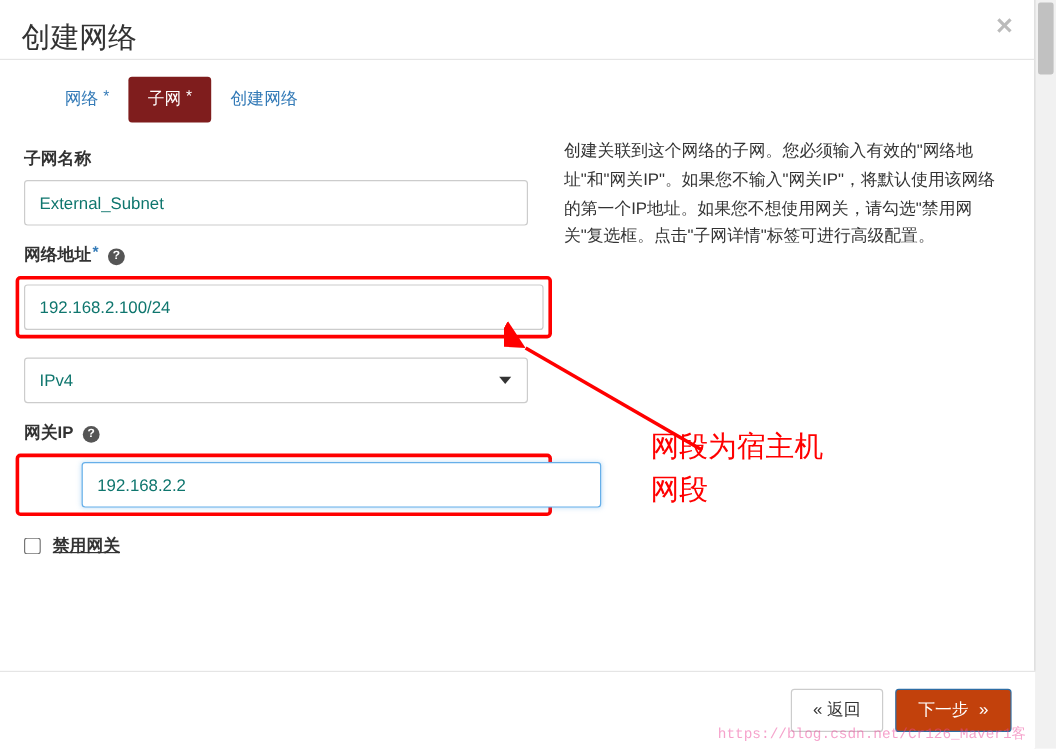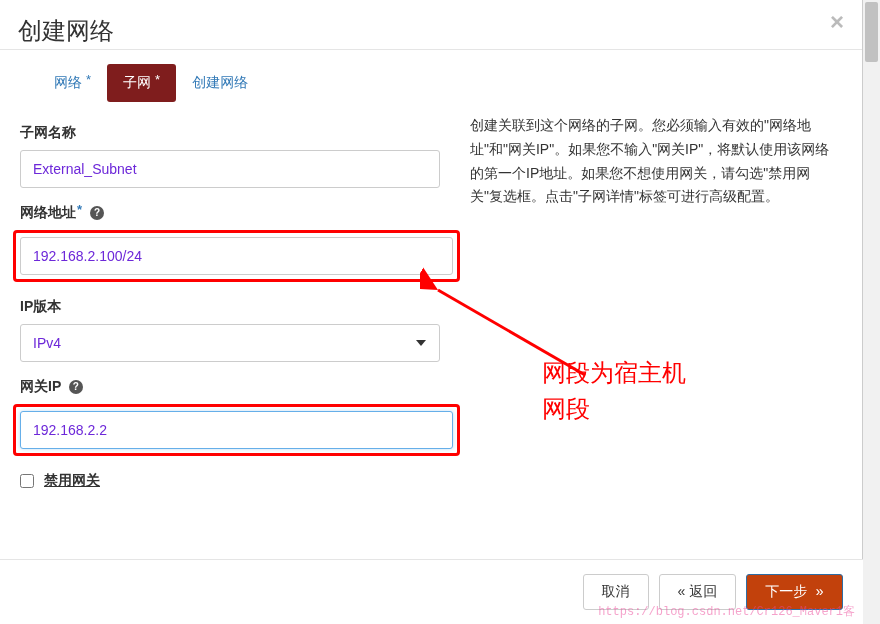--- a/index.html
+++ b/index.html
@@ -105,21 +105,21 @@
     margin-left: 4px;
     vertical-align: 1px;
   }
   .form-control {
     width: 100%;
     height: 38px;
     padding: 6px 12px;
     border: 1px solid #ccc;
     border-radius: 3px;
     font-size: 14px;
-    color: #6d28d9;
+    color: #0f766e;
     background: #fff;
     outline: none;
   }
   .select-wrap {
     position: relative;
   }
   .select-caret {
     position: absolute;
     right: 14px;
     top: 16px;
@@ -261,34 +261,33 @@
         <label class="form-label">
           <span>网络地址</span><span class="req-mark">*</span>
           <span class="help-icon">?</span>
         </label>
         <div class="highlight-red">
           <input class="form-control" type="text" value="192.168.2.100/24" style="">
         </div>
       </div>
 
       <div class="form-group">
-        <label class="form-label">IP版本</label>
         <div class="select-wrap">
           <input class="form-control" type="text" readonly="" value="IPv4" style="">
           <div class="select-caret"></div>
         </div>
       </div>
 
       <div class="form-group">
         <label class="form-label">
           <span>网关IP</span>
           <span class="help-icon">?</span>
         </label>
         <div class="highlight-red">
-          <input class="form-control" type="text" style="border-color: rgb(102, 175, 233); box-shadow: rgba(102, 175, 233, 0.4) 0px 0px 4px;" value="192.168.2.2">
+          <input class="form-control" type="text" style="border-color: rgb(102, 175, 233); box-shadow: rgba(102, 175, 233, 0.4) 0px 0px 4px; margin-left: 48px;" value="192.168.2.2">
         </div>
       </div>
 
       <div class="checkbox-row">
         <input type="checkbox" style="">
         <label>禁用网关</label>
       </div>
 
     </div>
 
@@ -305,21 +304,20 @@
     </defs>
     <line x1="165" y1="155" x2="18" y2="70" stroke="#ff0000" stroke-width="3" marker-end="url(#ah)"></line>
   </svg>
 
   <div class="annotation">
     <div>网段为宿主机</div>
     <div>网段</div>
   </div>
 
   <div class="modal-footer">
-    <button class="btn btn-default">取消</button>
     <button class="btn btn-default">«  返回</button>
     <button class="btn btn-primary">下一步  »</button>
   </div>
 
 </div>
 
 <div class="scrollbar">
   <div class="scrollbar-thumb"></div>
 </div>
 

